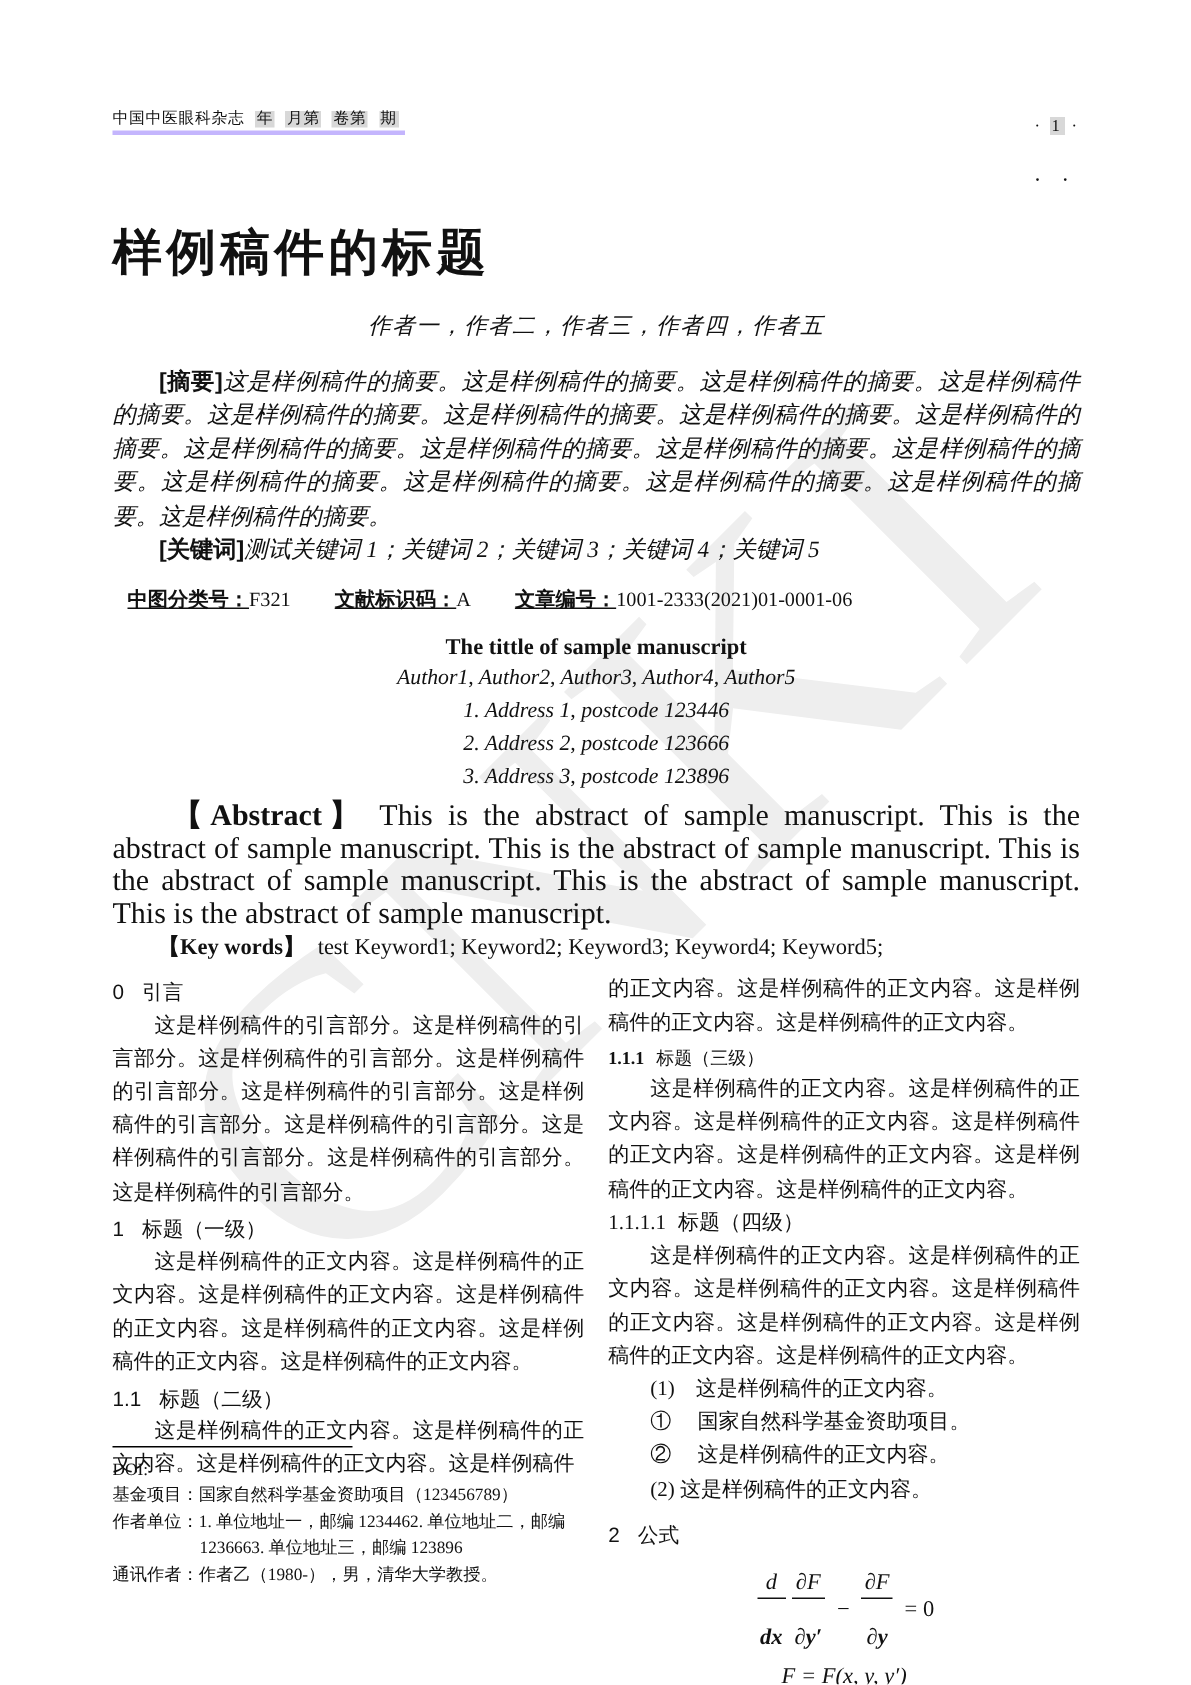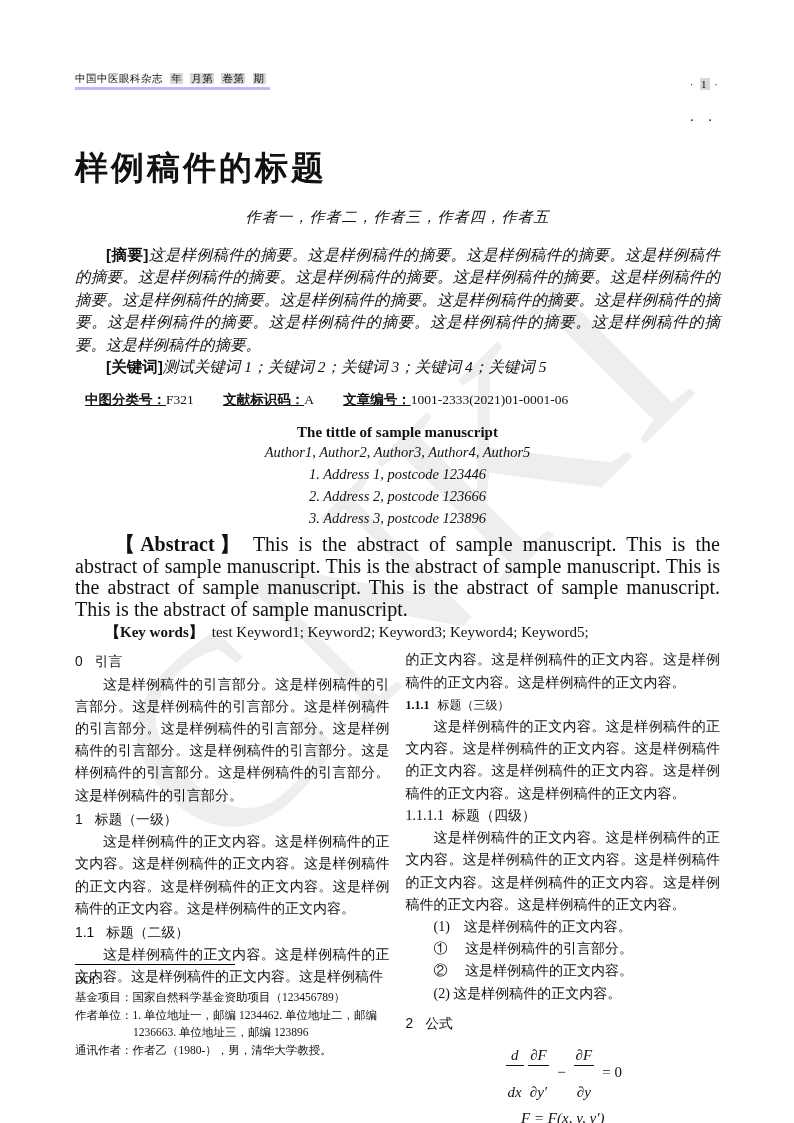--- a/index.html
+++ b/index.html
@@ -55,21 +55,21 @@
   .h3cn b { font-family:"Liberation Serif","DejaVu Serif",serif; }
   .h3cn .ht3, .h4cn .ht3 { margin-left:8px; }
   .h4cn { font-size:14px; line-height:22.2px; }
   .list-item { font-size:14px; line-height:22.2px; text-indent:2em; }
   .h-formula { margin-top:8px; }
 
   
   .formula { text-align:center; margin-top:12px; font-size:15px; font-style:italic; font-family:"Liberation Serif","DejaVu Serif",serif; }
   .frac { display:inline-block; vertical-align:middle; text-align:center; margin:0 2px; }
   .frac .fnum { display:block; padding:0 2px 1px; border-bottom:1px solid #111; }
-  .frac .fden { display:block; padding:18px 2px 0; }
+  .frac .fden { display:block; padding:18px 2px 0;font-weight:bold; }
   .formula .op { margin:0 6px; font-style:normal; }
   .formula .rhs { margin-left:6px; font-style:normal; }
   .formula.f2 { margin-top:9px; }
 
   
   .footnote { position:absolute; left:0; top:964px; width:318px; font-size:11.5px; line-height:17.4px; }
   .fn-sep { width:160px; border-top:1.5px solid #000; margin-bottom:7px; }
   .affil2 { padding-left:58px; }
 </style>
 </head>
@@ -138,21 +138,21 @@
       <div class="col">
         <p class="body-p cont">的正文内容。这是样例稿件的正文内容。这是样例稿件的正文内容。这是样例稿件的正文内容。</p>
 
         <div class="h3cn"><b>1.1.1</b><span class="ht3">标题（三级）</span></div>
         <p class="body-p">这是样例稿件的正文内容。这是样例稿件的正文内容。这是样例稿件的正文内容。这是样例稿件的正文内容。这是样例稿件的正文内容。这是样例稿件的正文内容。这是样例稿件的正文内容。</p>
 
         <div class="h4cn"><span>1.1.1.1</span><span class="ht3">标题（四级）</span></div>
         <p class="body-p">这是样例稿件的正文内容。这是样例稿件的正文内容。这是样例稿件的正文内容。这是样例稿件的正文内容。这是样例稿件的正文内容。这是样例稿件的正文内容。这是样例稿件的正文内容。</p>
 
         <p class="list-item">(1)　这是样例稿件的正文内容。</p>
-        <p class="list-item">①　 这是样例稿件的引言部分。</p>
+        <p class="list-item">①　 国家自然科学基金资助项目。</p>
         <p class="list-item">②　 这是样例稿件的正文内容。</p>
         <p class="list-item">(2) 这是样例稿件的正文内容。</p>
 
         <div class="h1cn h-formula"><span>2</span><span class="ht">公式</span></div>
 
         <div class="formula">
           <span class="frac"><span class="fnum">d</span><span class="fden">dx</span></span><span class="frac"><span class="fnum">∂F</span><span class="fden">∂y′</span></span><span class="op">−</span><span class="frac"><span class="fnum">∂F</span><span class="fden">∂y</span></span><span class="rhs">= 0</span>
         </div>
 
         <div class="formula f2">F = F(x, y, y′)</div>

